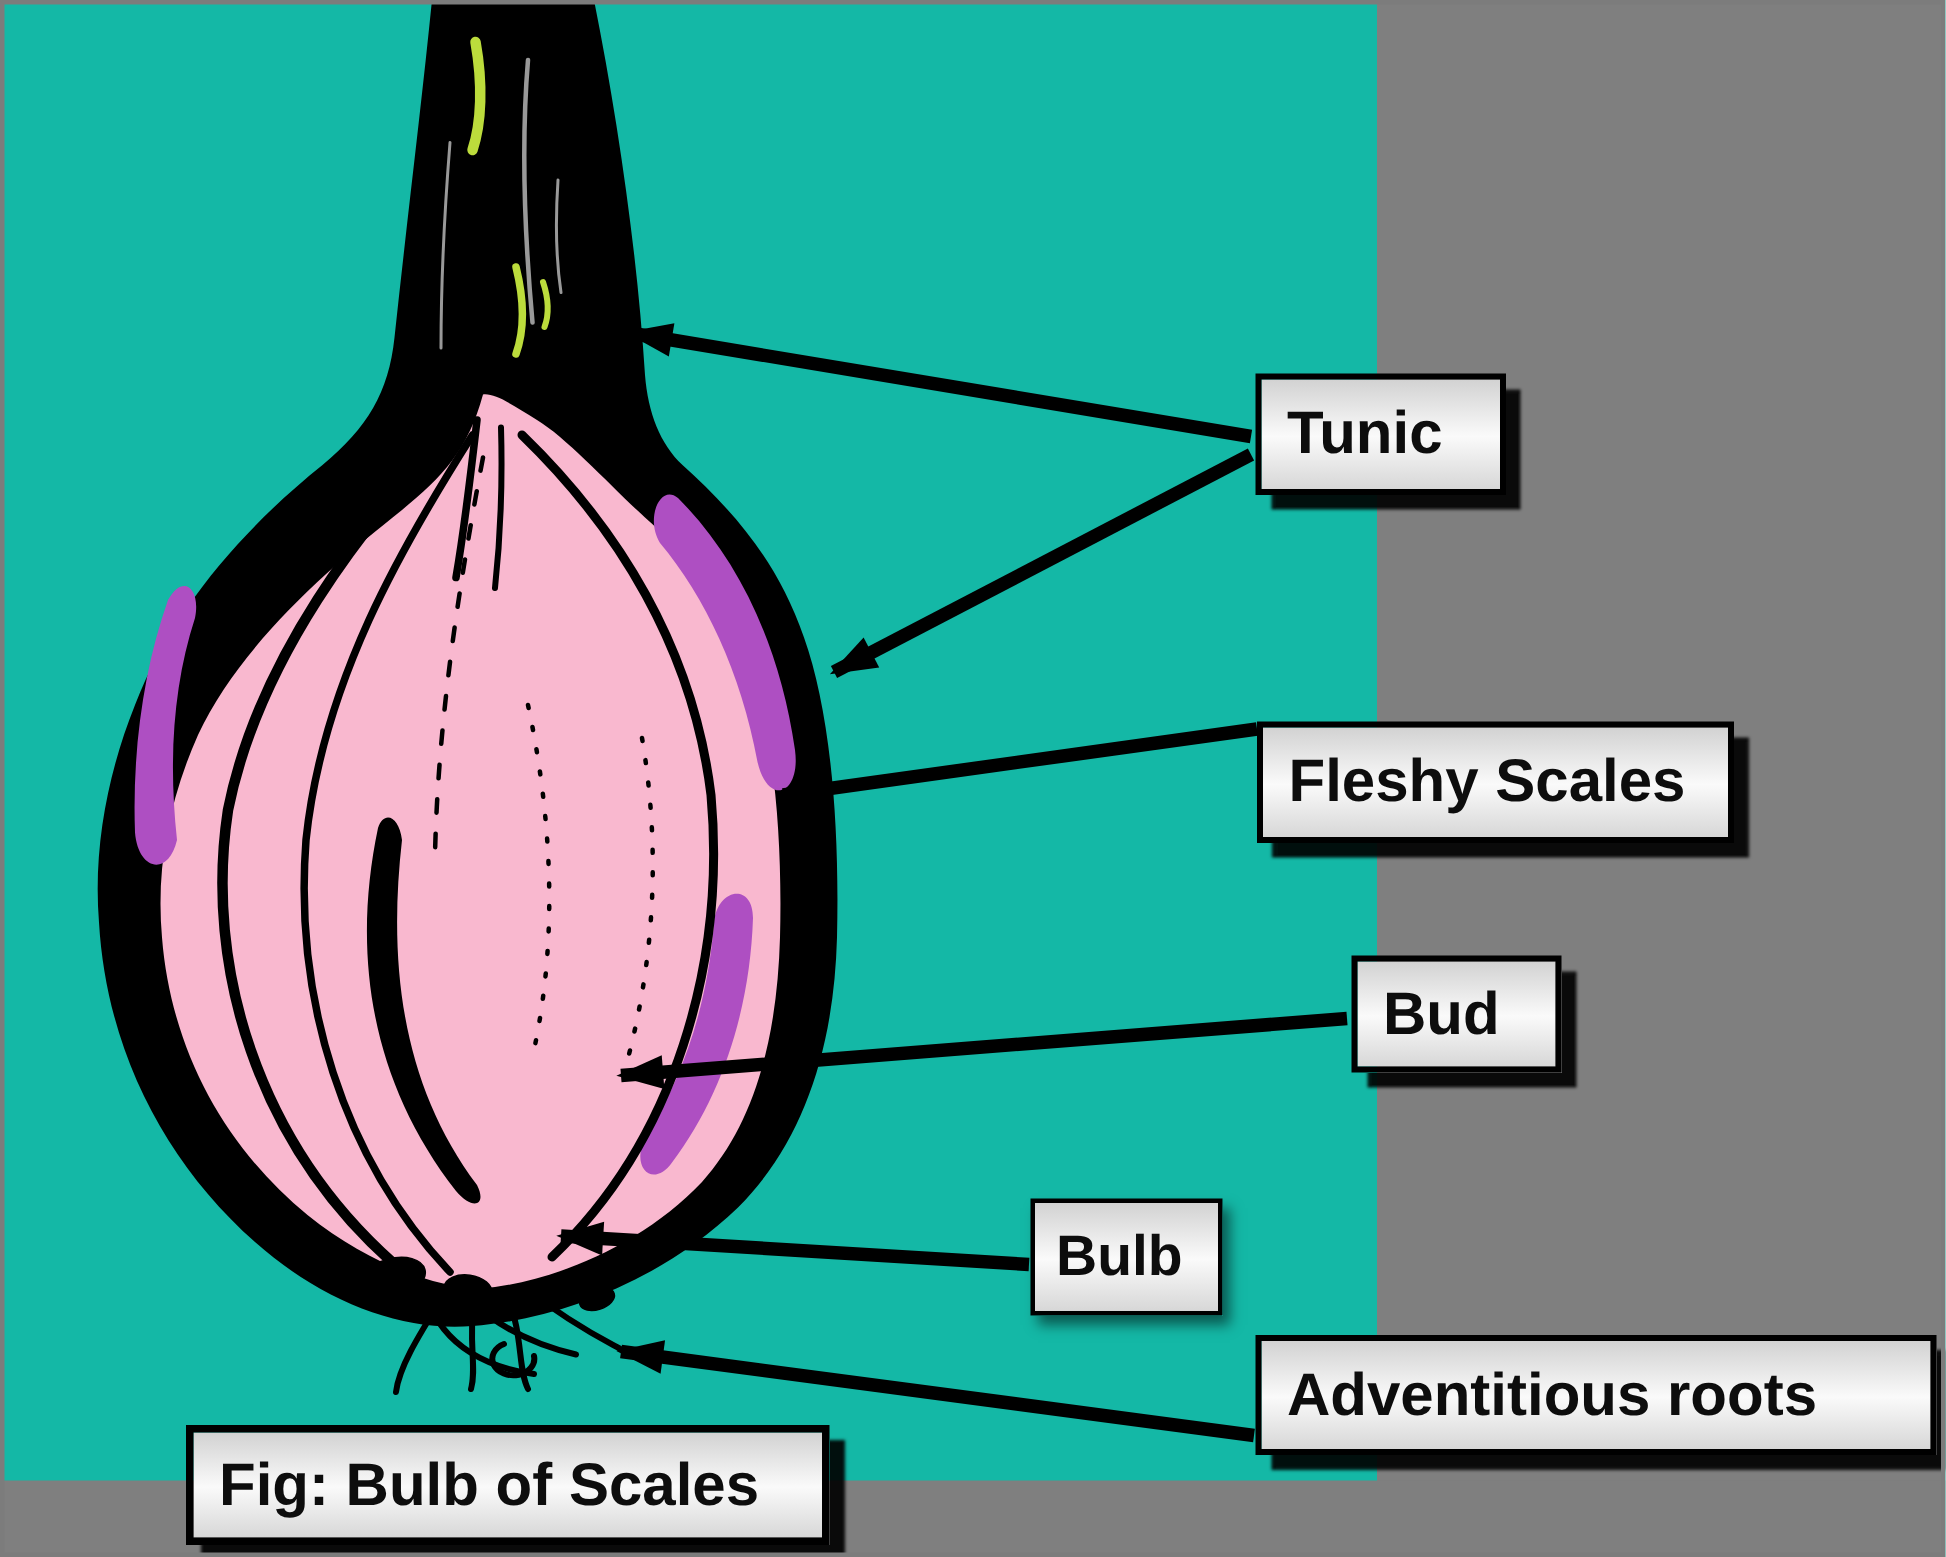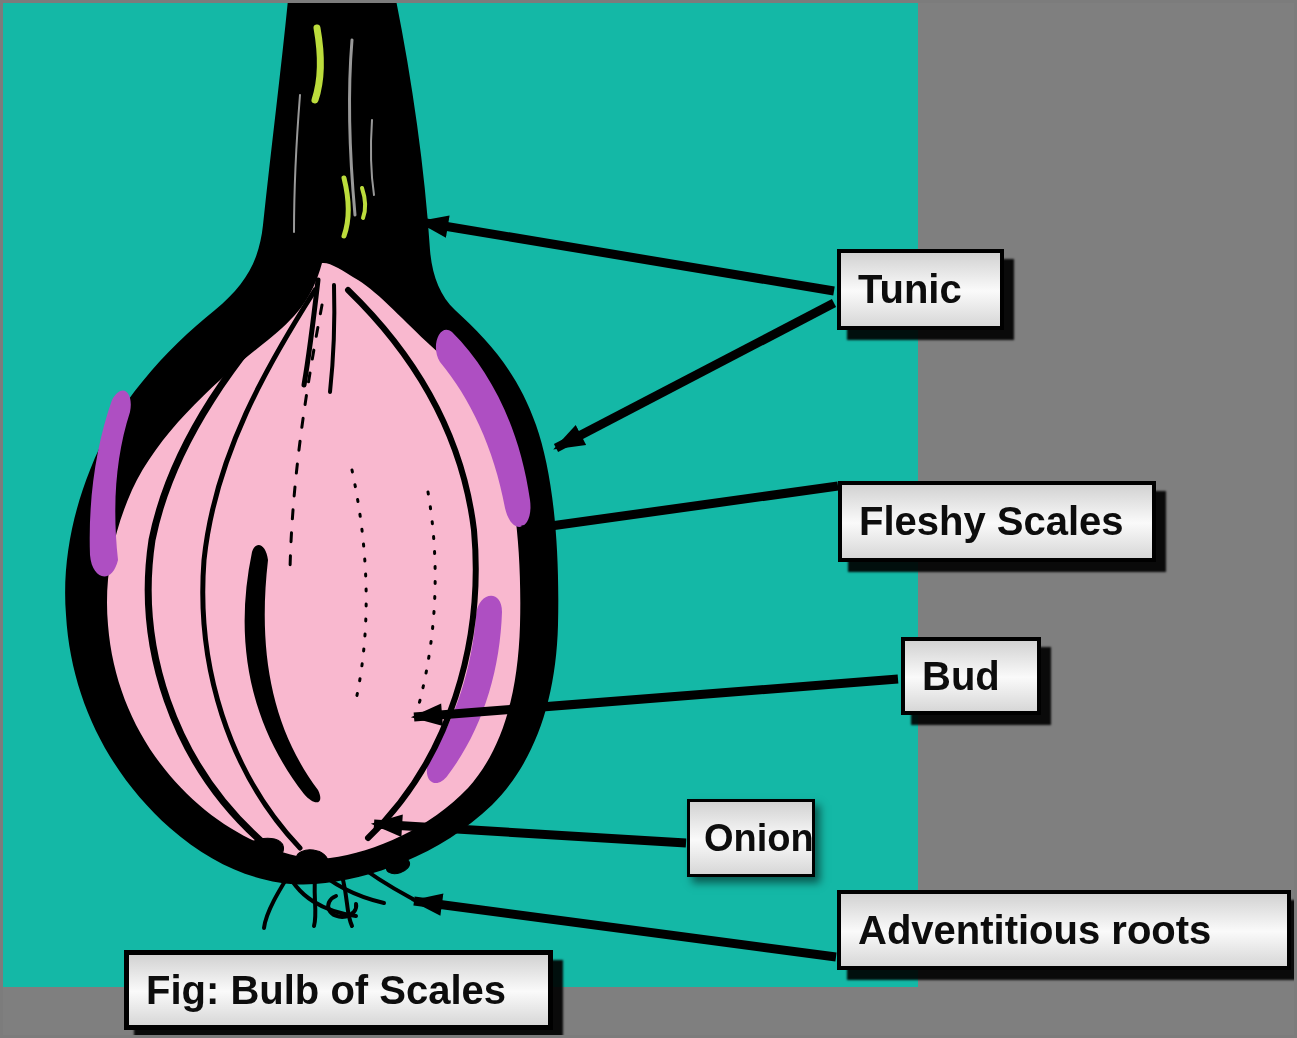--- a/index.html
+++ b/index.html
@@ -124,18 +124,18 @@
       <line x1="838" y1="486" x2="522" y2="530" marker-end="url(#ah)"></line>
       <line x1="898" y1="679" x2="414" y2="717" marker-end="url(#ah)"></line>
       <line x1="686" y1="843" x2="374" y2="824" marker-end="url(#ah)"></line>
       <line x1="836" y1="957" x2="414" y2="901" marker-end="url(#ah)"></line>
     </g>
   </svg>
 
   <div class="label box-tunic">Tunic</div>
   <div class="label box-fleshy">Fleshy Scales</div>
   <div class="label box-bud">Bud</div>
-  <div class="label box-disc">Onion</div>
+  <div class="label box-disc">Bulb</div>
   <div class="label box-roots">Adventitious roots</div>
   <div class="label box-fig">Fig: Bulb of Scales</div>
 
   <div class="frame"></div>
 </div>
 
 </body></html>

